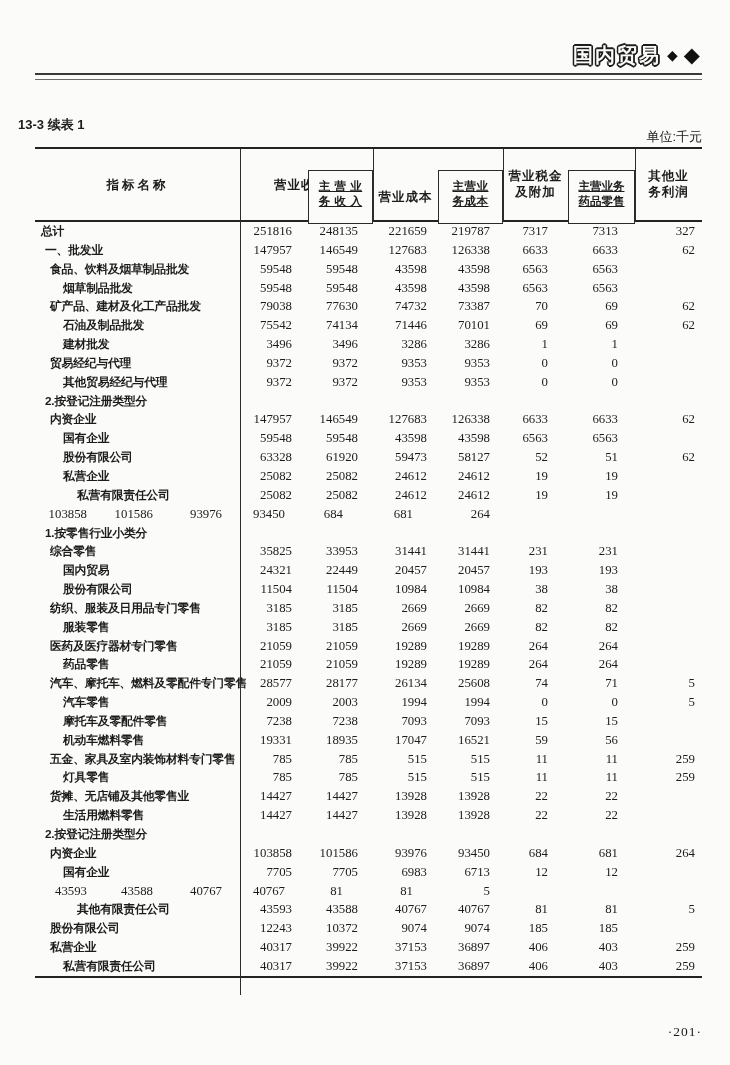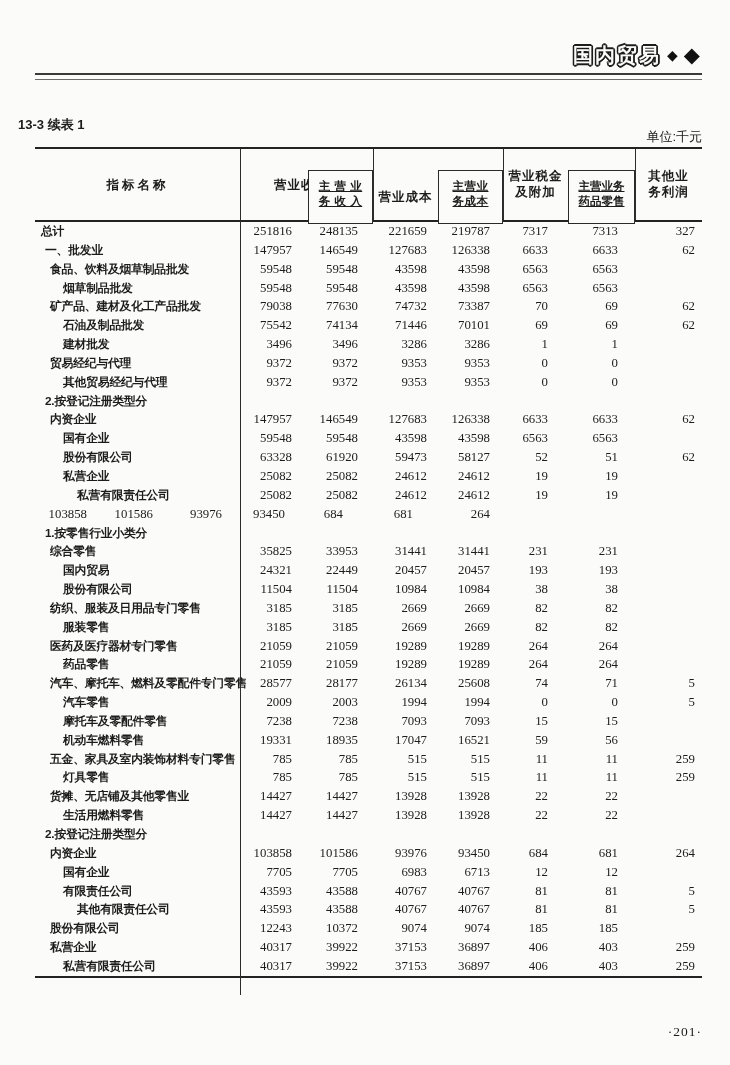--- a/index.html
+++ b/index.html
@@ -541,21 +541,20 @@
           <span class="v c0">7705</span>
           <span class="v c1">7705</span>
           <span class="v c2">6983</span>
           <span class="v c3">6713</span>
           <span class="v c4">12</span>
           <span class="v c5">12</span>
           <span class="v c6"></span>
         </span>
       </div>
       <div class="t-row">
-        <span class="lbl" style="padding-left: 28px;">有限责任公司</span>
         <span class="vals">
           <span class="v c0">43593</span>
           <span class="v c1">43588</span>
           <span class="v c2">40767</span>
           <span class="v c3">40767</span>
           <span class="v c4">81</span>
           <span class="v c5">81</span>
           <span class="v c6">5</span>
         </span>
       </div>

